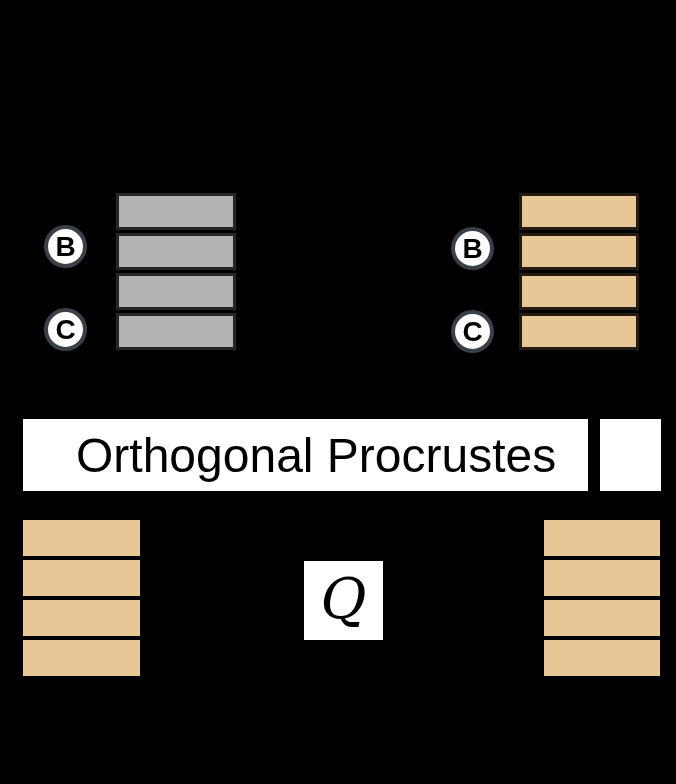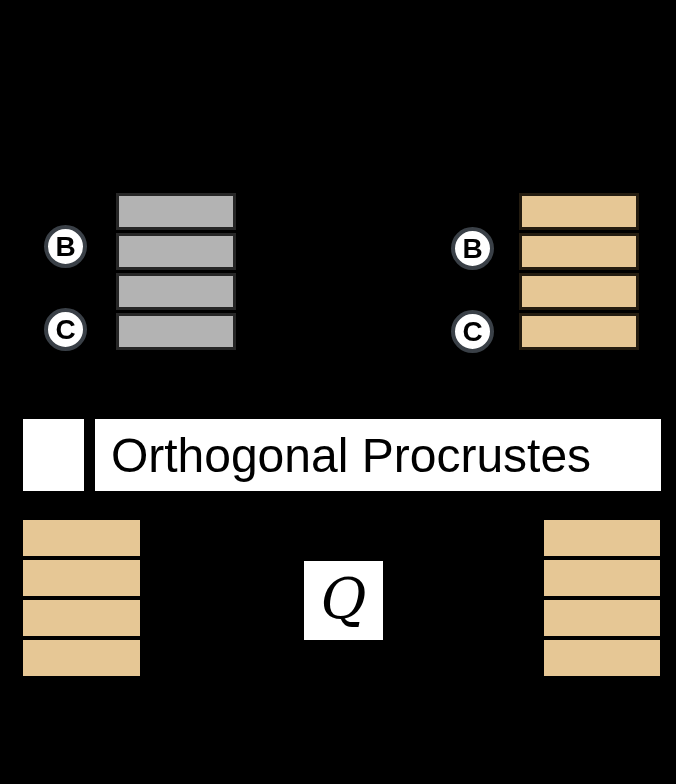--- a/index.html
+++ b/index.html
@@ -70,22 +70,22 @@
   .badge.tr-c { left: 451px; top: 310px; }
 
   
   .banner-cell {
     position: absolute;
     top: 419px;
     height: 72px;
     background: var(--panel-bg, #fff);
   }
   .banner-cell.left  { left: 23px;  width: 61px; }
-  .banner-cell.mid   { left: 95px;  width: 512px;
-    display: flex; align-items: center; justify-content: center; }
+  .banner-cell.mid   { left: 76px;  width: 512px;
+    display: flex; align-items: center; }
   .banner-cell.right { left: 600px; width: 61px; }
   .banner-title {
     font-size: 48px;
     color: var(--text, #000);
     white-space: nowrap;
   }
 
   
   .q-box {
     position: absolute;

